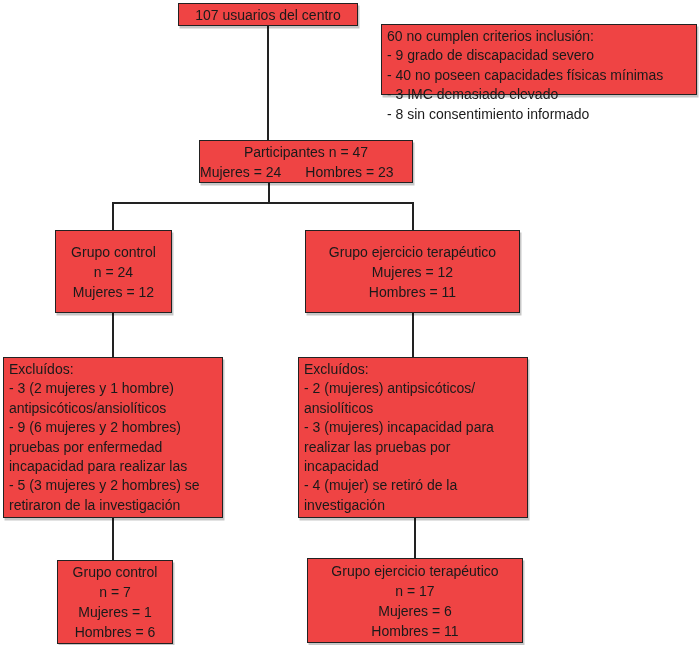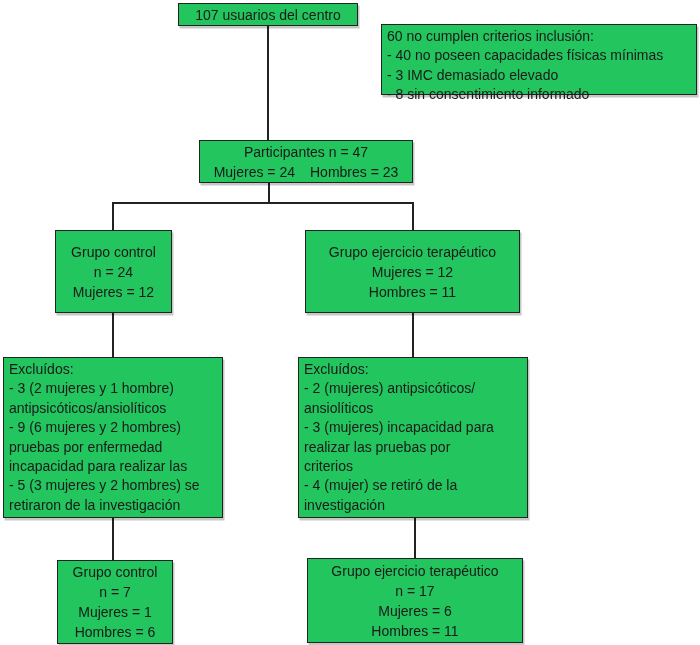--- a/index.html
+++ b/index.html
@@ -8,41 +8,40 @@
     width: 700px;
     height: 645px;
     background: #ffffff;
     font-family: "Liberation Sans", sans-serif;
     color: #1a1a1a;
     font-size: 14px;
     overflow: hidden;
   }
   .box {
     position: absolute;
-    background: #22c55e;
+    background: #ef4444;
     border: 1.6px solid #222222;
     box-sizing: border-box;
     box-shadow: 1.5px 2.5px 0 rgba(0,0,0,0.22);
     line-height: 20px;
   }
   .box.center {
     display: flex;
     flex-direction: column;
     justify-content: center;
     text-align: center;
   }
   .box.leftalign {
     padding: 2px 5px;
     text-align: left;
     line-height: 19.4px;
   }
   .pair-row {
     display: flex;
-    justify-content: center;
-    gap: 15px;
+    gap: 24px;
   }
   .line {
     position: absolute;
     background: #222222;
   }
 </style>
 </head>
 <body>
 
 <div class="canvas">
@@ -56,20 +55,21 @@
   <div class="line" style="left:412px; top:312px; width:2px; height:46px;"></div>
   <div class="line" style="left:112px; top:517px; width:2px; height:44px;"></div>
   <div class="line" style="left:414px; top:517px; width:2px; height:42px;"></div>
 
   <div class="box center" style="left:178px; top:3px; width:180px; height:23px;">
     <div>107 usuarios del centro</div>
   </div>
 
   <div class="box leftalign" style="left:381px; top:24px; width:316px; height:71px;">
     <div>60 no cumplen criterios inclusión:</div>
+    <div>- 9 grado de discapacidad severo</div>
     <div>- 40 no poseen capacidades físicas mínimas</div>
     <div>- 3 IMC demasiado elevado</div>
     <div>- 8 sin consentimiento informado</div>
   </div>
 
   <div class="box center" style="left:163px; top:140px; width:214px; height:43px;margin-left:36px;">
     <div>Participantes n = 47</div>
     <div class="pair-row">
       <span>Mujeres = 24</span>
       <span>Hombres = 23</span>
@@ -98,21 +98,21 @@
     <div>- 5 (3 mujeres y 2 hombres) se</div>
     <div>retiraron de la investigación</div>
   </div>
 
   <div class="box leftalign" style="left:298px; top:357px; width:230px; height:161px;">
     <div>Excluídos:</div>
     <div>- 2 (mujeres) antipsicóticos/</div>
     <div>ansiolíticos</div>
     <div>- 3 (mujeres) incapacidad para</div>
     <div>realizar las pruebas por</div>
-    <div>criterios</div>
+    <div>incapacidad</div>
     <div>- 4 (mujer) se retiró de la</div>
     <div>investigación</div>
   </div>
 
   <div class="box center" style="left:57px; top:560px; width:116px; height:84px;">
     <div>Grupo control</div>
     <div>n = 7</div>
     <div>Mujeres = 1</div>
     <div>Hombres = 6</div>
   </div>

